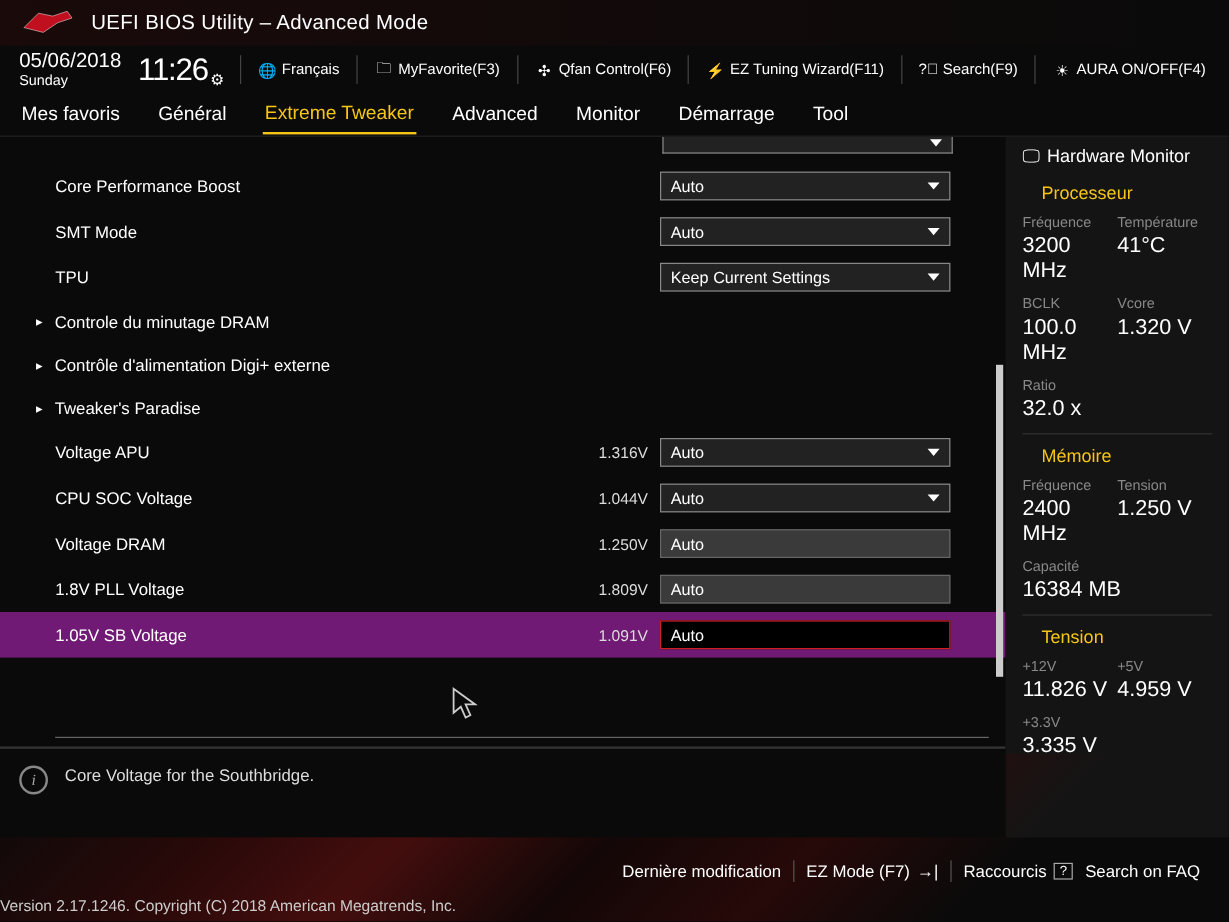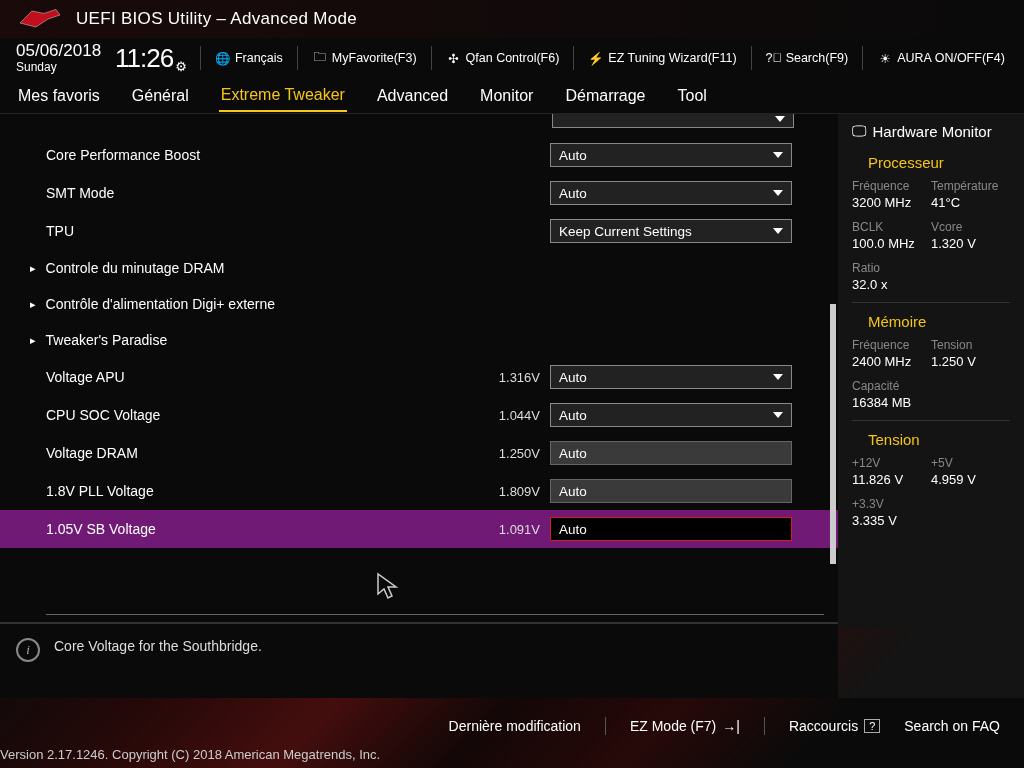--- a/index.html
+++ b/index.html
@@ -37,24 +37,24 @@
 .info-icon{width:24px;height:24px;border:2px solid #888;border-radius:50%;display:flex;align-items:center;justify-content:center;font-size:13px;font-style:italic;font-family:serif;color:#aaa;flex-shrink:0}
 .help-text{font-size:14px;color:#ddd}
 .scrollline{position:absolute;bottom:83px;left:46px;right:14px;height:1px;background:#666}
 .scrollbar{position:absolute;right:2px;top:190px;width:6px;height:260px;background:#ccc}
 .sidebar{width:186px;padding:8px 14px;background:#141414}
 .side-title{display:flex;align-items:center;gap:6px;font-size:15px;margin-bottom:14px}
 .side-section{color:#f5c518;font-size:15px;margin:10px 0 8px 16px}
 .side-grid{display:flex;gap:0;margin-bottom:10px}
 .side-col{flex:1}
 .side-lbl{font-size:12px;color:#888;margin-bottom:2px}
-.side-val{font-size:13px;color:#fff}
+.side-val{font-size:18px;color:#fff}
 .side-single{margin-bottom:10px}
 .side-hr{height:1px;background:#333;margin:8px 0}
-.footer{position:absolute;bottom:28px;left:0;right:0;height:28px;display:flex;align-items:center;justify-content:flex-end;padding:0 24px;gap:24px;font-size:14px;z-index:2}
+.footer{position:absolute;bottom:28px;left:0;right:0;height:28px;display:flex;align-items:center;justify-content:flex-end;padding:0 24px;gap:10px;font-size:14px;z-index:2}
 .f-item{display:flex;align-items:center;gap:6px;cursor:pointer}
 .f-sep{width:1px;height:18px;background:#555}
 .version{position:absolute;bottom:6px;left:0;right:0;font-size:13px;color:#ccc;z-index:2}
 .qmark{border:1px solid #aaa;padding:0 4px;font-size:11px}
 .cursor{position:absolute;left:376px;top:572px;z-index:10;pointer-events:none}
 .partial-dd{position:absolute;top:0;left:552px;width:242px;height:14px;border:1px solid #888;border-top:none;background:#222}
 .partial-dd .dd-arrow{top:2px}
 </style>
 </head>
 <body>

